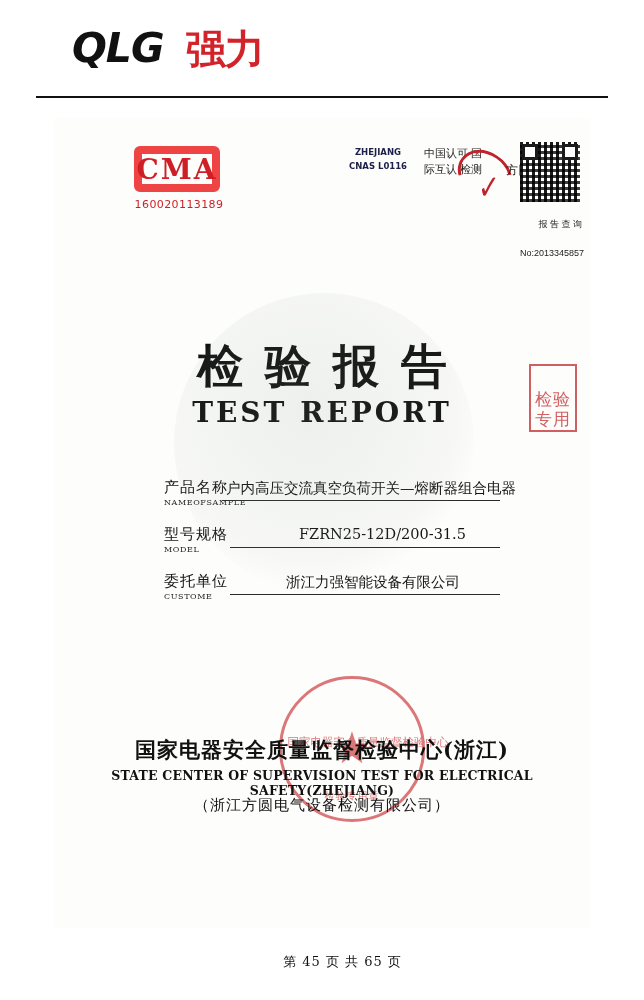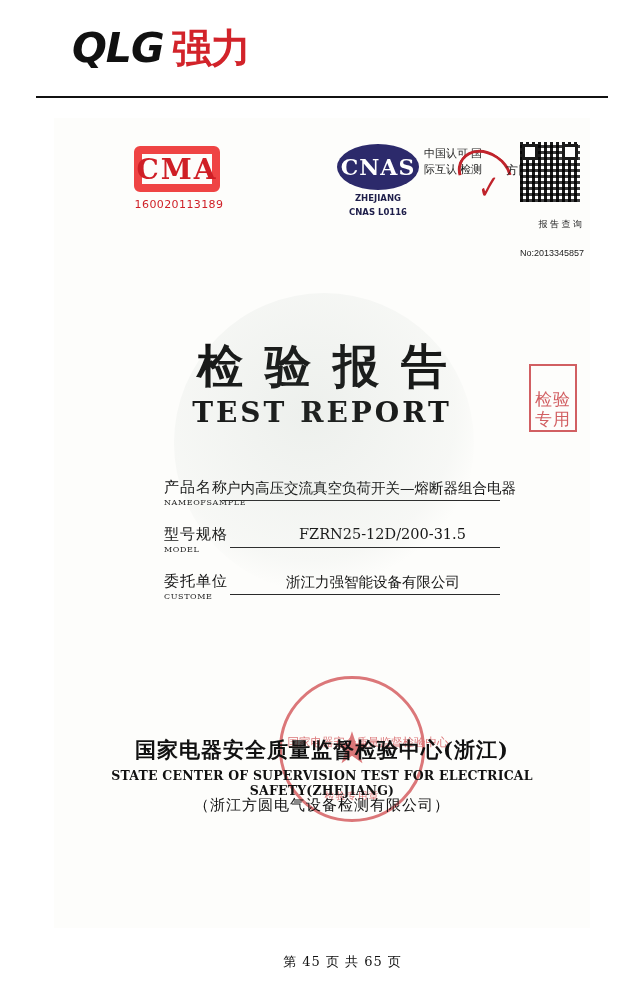--- a/index.html
+++ b/index.html
@@ -15,39 +15,39 @@
     color: #111;
     overflow: hidden;
   }
 
   
   .brand {
     position: absolute;
     left: 72px;
     top: 28px;
     display: flex;
-    align-items: flex-start;
+    align-items: flex-end;
     gap: 2px;
   }
   .brand-qlg {
     font-family: "DejaVu Sans", sans-serif;
     font-weight: bold;
     font-style: italic;
     font-size: 41px;
     letter-spacing: -1px;
     color: #111111;
     line-height: 1;
   }
   .brand-cn {
     font-family: "DejaVu Sans", sans-serif;
     font-weight: bold;
     font-size: 40px;
     color: #d2232a;
     line-height: 1;
-    margin-left: 6px;
+    margin-left: 20px;
     letter-spacing: -1px;
   }
   .header-rule {
     position: absolute;
     left: 36px;
     top: 96px;
     width: 572px;
     height: 2px;
     background: #111;
   }
@@ -420,21 +420,20 @@
 
   <div class="logos">
 
     <div class="logo cma">
       <div class="cma-mark">CMA</div>
       <div class="cma-no">160020113189</div>
     </div>
 
 
     <div class="logo cnas">
-      <div class="cnas-oval">CNAS</div>
       <div class="cnas-sub">ZHEJIANG</div>
       <div class="cnas-sub">CNAS L0116</div>
       <div class="cnas-cn">中国认可 国际互认 检测</div>
     </div>
 
     <div class="logo fy">
       <div class="fy-wrap">
         <div class="fy-arc"></div>
         <div class="fy-v">✓</div>
         <div class="fy-cn">方圆电气检测</div>

